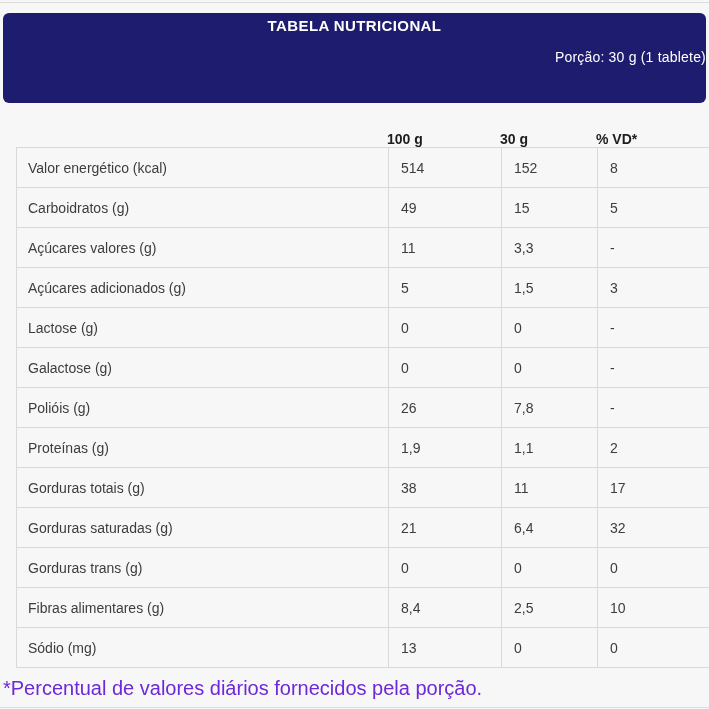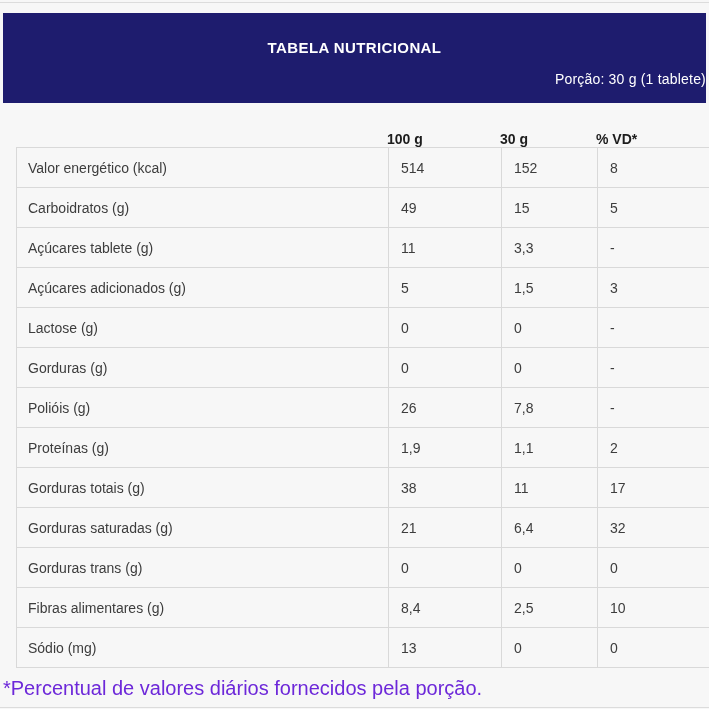--- a/index.html
+++ b/index.html
@@ -16,21 +16,22 @@
     height: 0;
     border-top: 1px solid var(--divider, #dcdcdc);
     margin-top: 2px;
   }
   .banner {
     margin: 10px 3px 0 3px;
     height: 90px;
     background: var(--banner-bg, #1e1c6e);
     color: #ffffff;
     text-align: center;
-    padding-top: 26px;
+    padding-top: 4px;
+    border-radius: 6px;
   }
   .banner-title {
     font-size: 15px;
     font-weight: bold;
     letter-spacing: 0.4px;
   }
   .banner-subtitle {
     margin-top: 15px;
     font-size: 14px;
     letter-spacing: 0.2px;
@@ -109,39 +110,39 @@
           <td class="c-val">152</td>
           <td class="c-val">8</td>
         </tr>
         <tr>
           <td class="c-label">Carboidratos (g)</td>
           <td class="c-val">49</td>
           <td class="c-val">15</td>
           <td class="c-val">5</td>
         </tr>
         <tr>
-          <td class="c-label">Açúcares tablete (g)</td>
+          <td class="c-label">Açúcares valores (g)</td>
           <td class="c-val">11</td>
           <td class="c-val">3,3</td>
           <td class="c-val">-</td>
         </tr>
         <tr>
           <td class="c-label">Açúcares adicionados (g)</td>
           <td class="c-val">5</td>
           <td class="c-val">1,5</td>
           <td class="c-val">3</td>
         </tr>
         <tr>
           <td class="c-label">Lactose (g)</td>
           <td class="c-val">0</td>
           <td class="c-val">0</td>
           <td class="c-val">-</td>
         </tr>
         <tr>
-          <td class="c-label">Gorduras (g)</td>
+          <td class="c-label">Galactose (g)</td>
           <td class="c-val">0</td>
           <td class="c-val">0</td>
           <td class="c-val">-</td>
         </tr>
         <tr>
           <td class="c-label">Polióis (g)</td>
           <td class="c-val">26</td>
           <td class="c-val">7,8</td>
           <td class="c-val">-</td>
         </tr>

